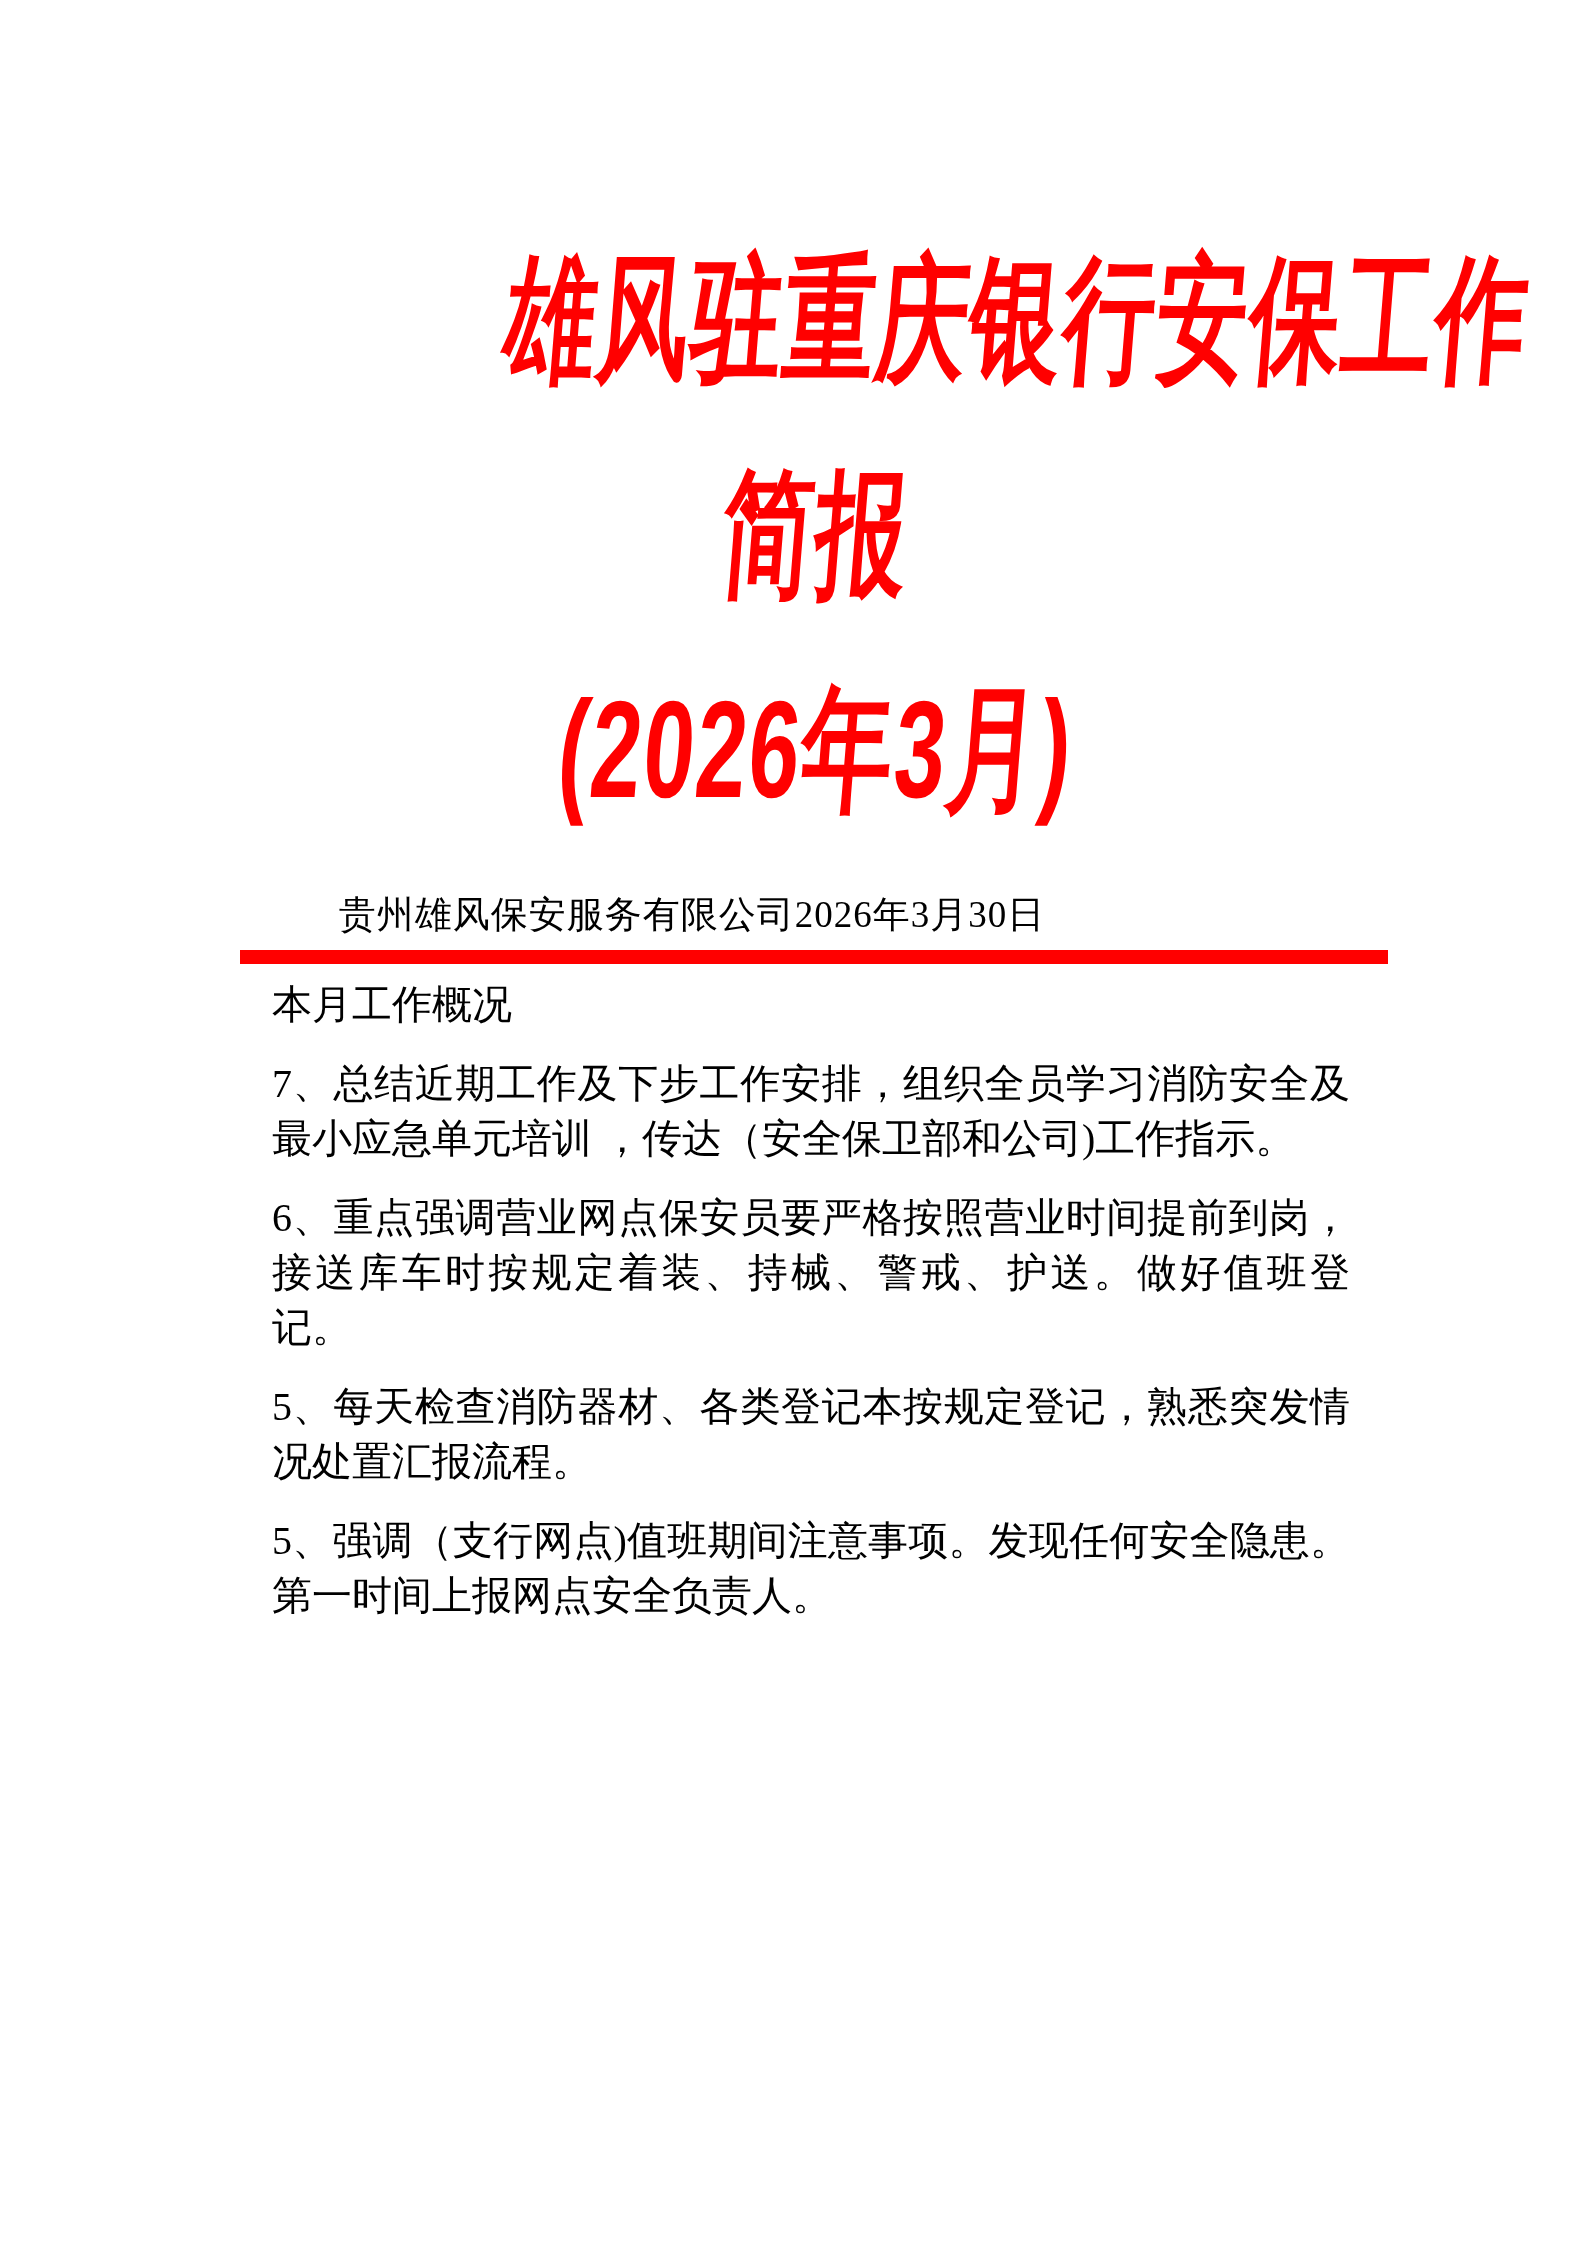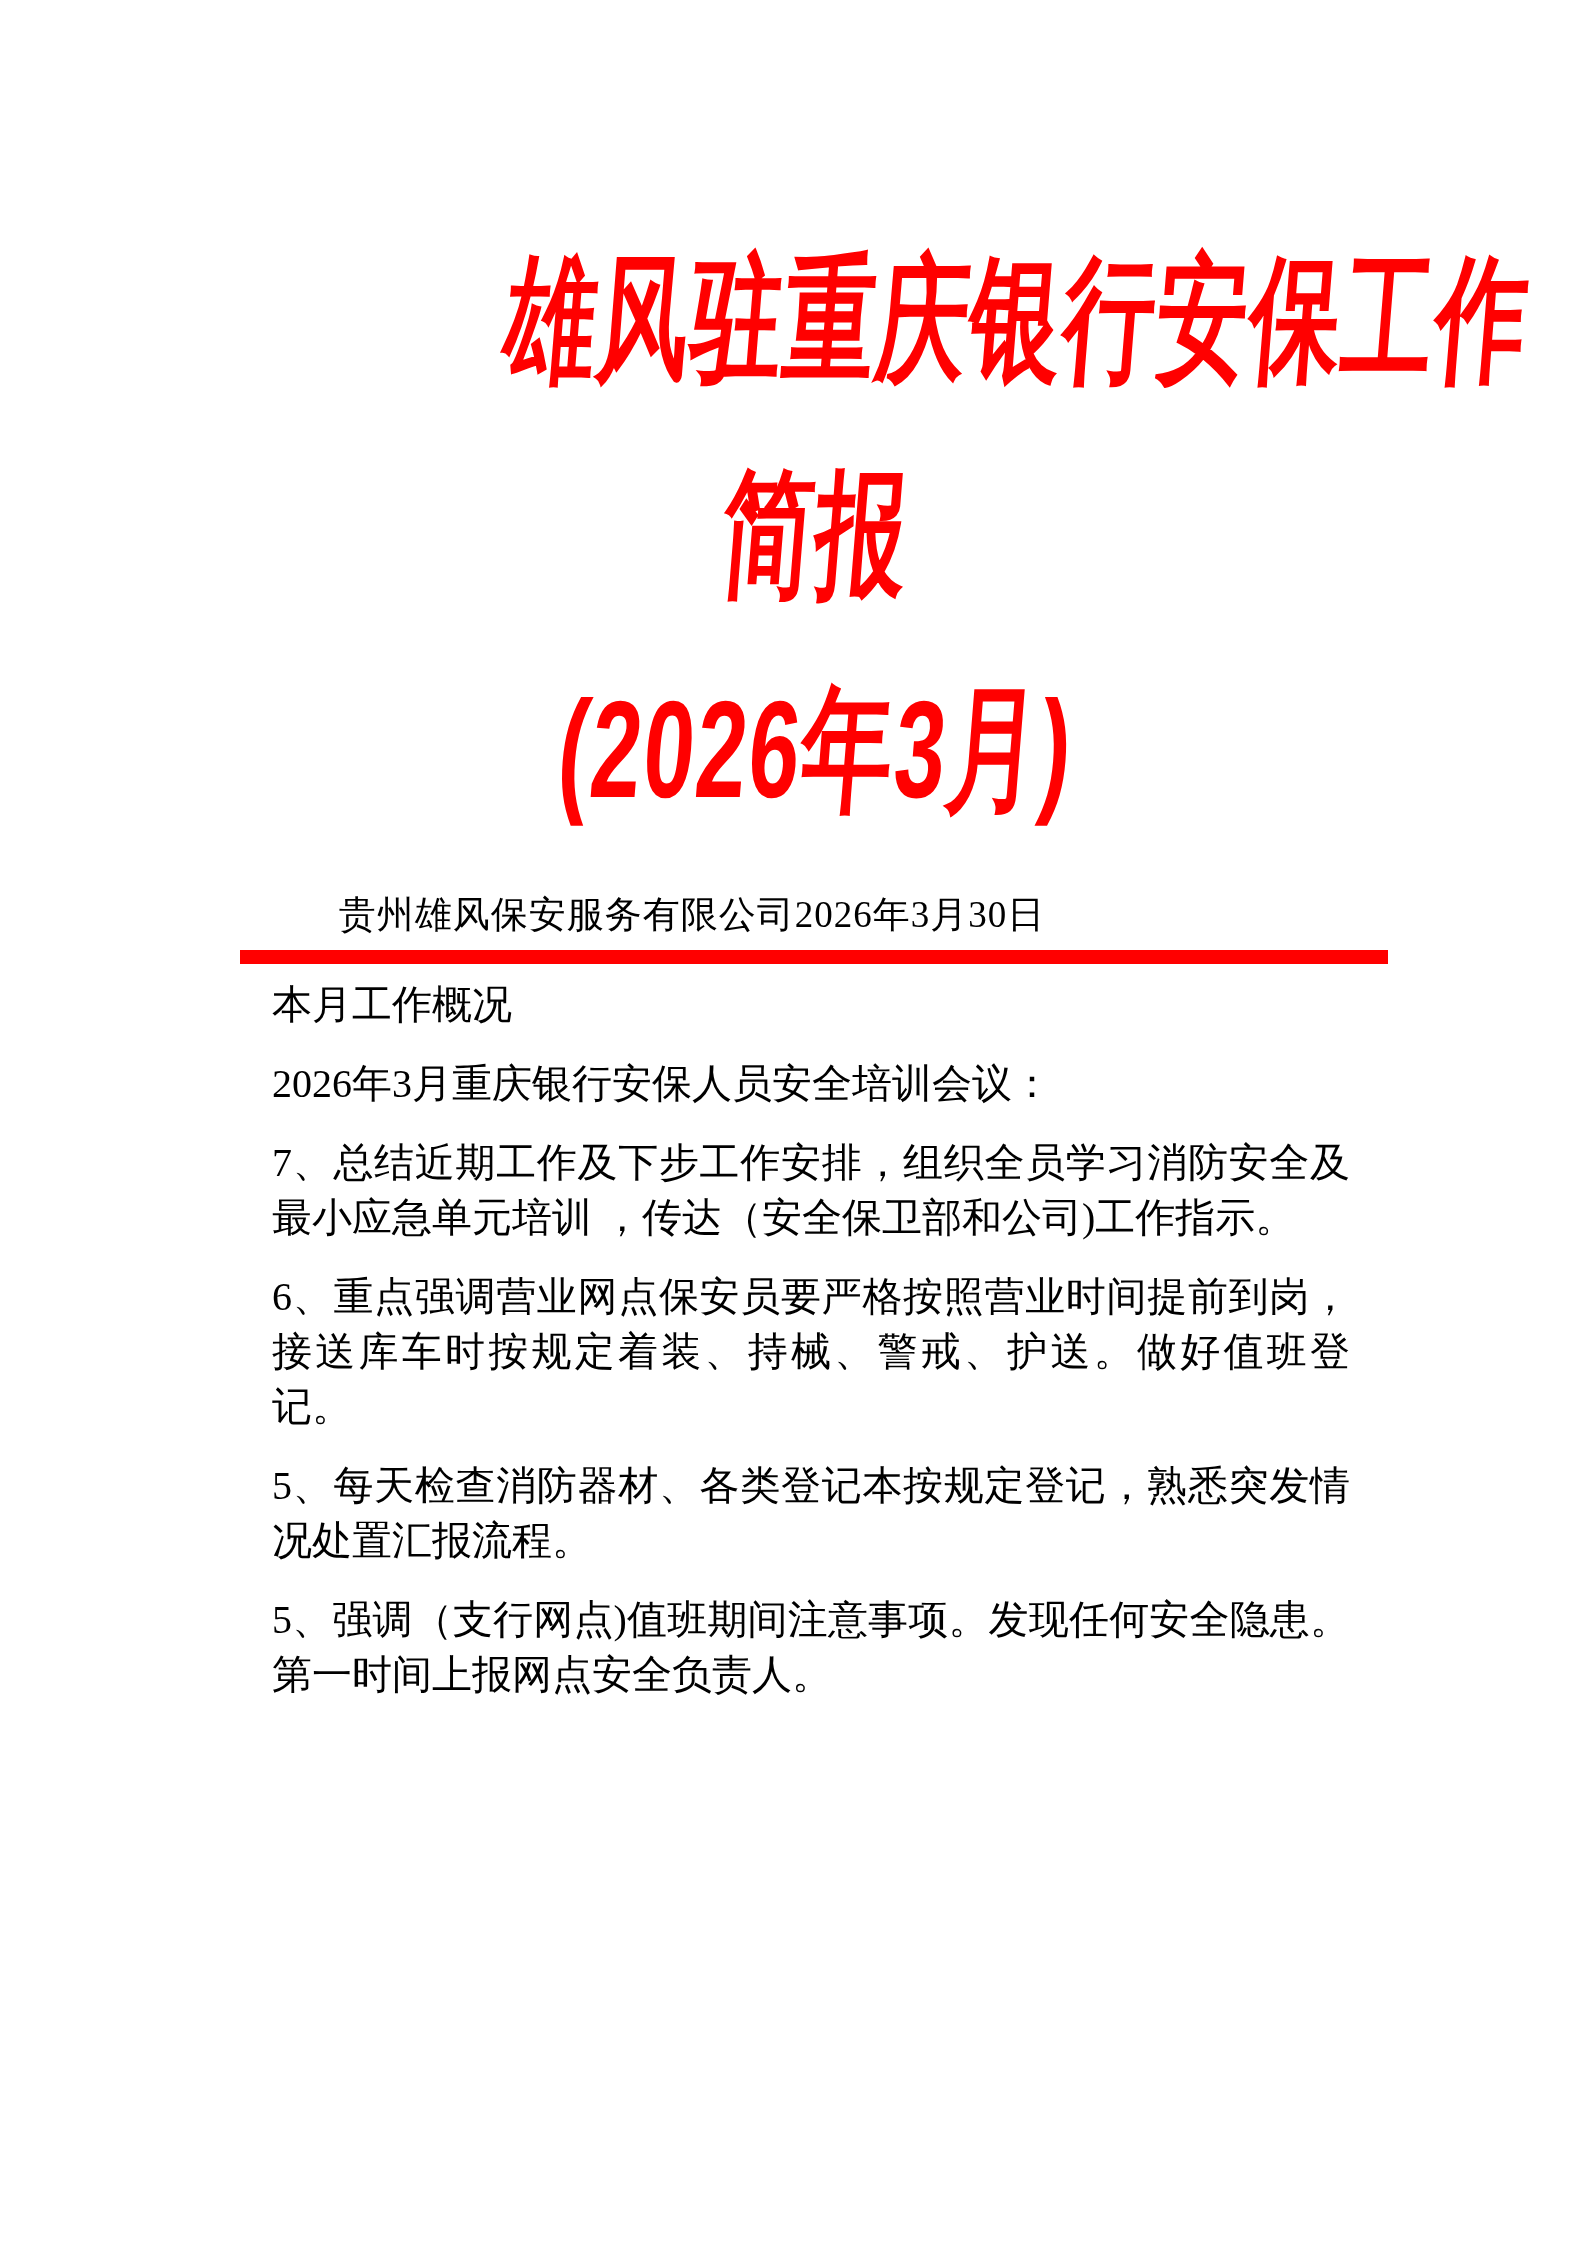--- a/index.html
+++ b/index.html
@@ -99,20 +99,19 @@
       <span class="title-text">(2026年3月)</span>
     </div>
   </header>
 
   <div class="byline">贵州雄风保安服务有限公司2026年3月30日</div>
 
   <div class="red-rule"></div>
 
   <main class="body-block">
     <p>本月工作概况</p>
-    <p>2026年3月重庆银行安保人员安全培训会议：</p>
     <p>7、总结近期工作及下步工作安排，组织全员学习消防安全及最小应急单元培训 ，传达（安全保卫部和公司)工作指示。</p>
     <p>6、重点强调营业网点保安员要严格按照营业时间提前到岗，接送库车时按规定着装、持械、警戒、护送。做好值班登记。</p>
     <p>5、每天检查消防器材、各类登记本按规定登记，熟悉突发情况处置汇报流程。</p>
     <p>5、强调（支行网点)值班期间注意事项。发现任何安全隐患。第一时间上报网点安全负责人。</p>
   </main>
 
 </div>
 
 </body></html>

